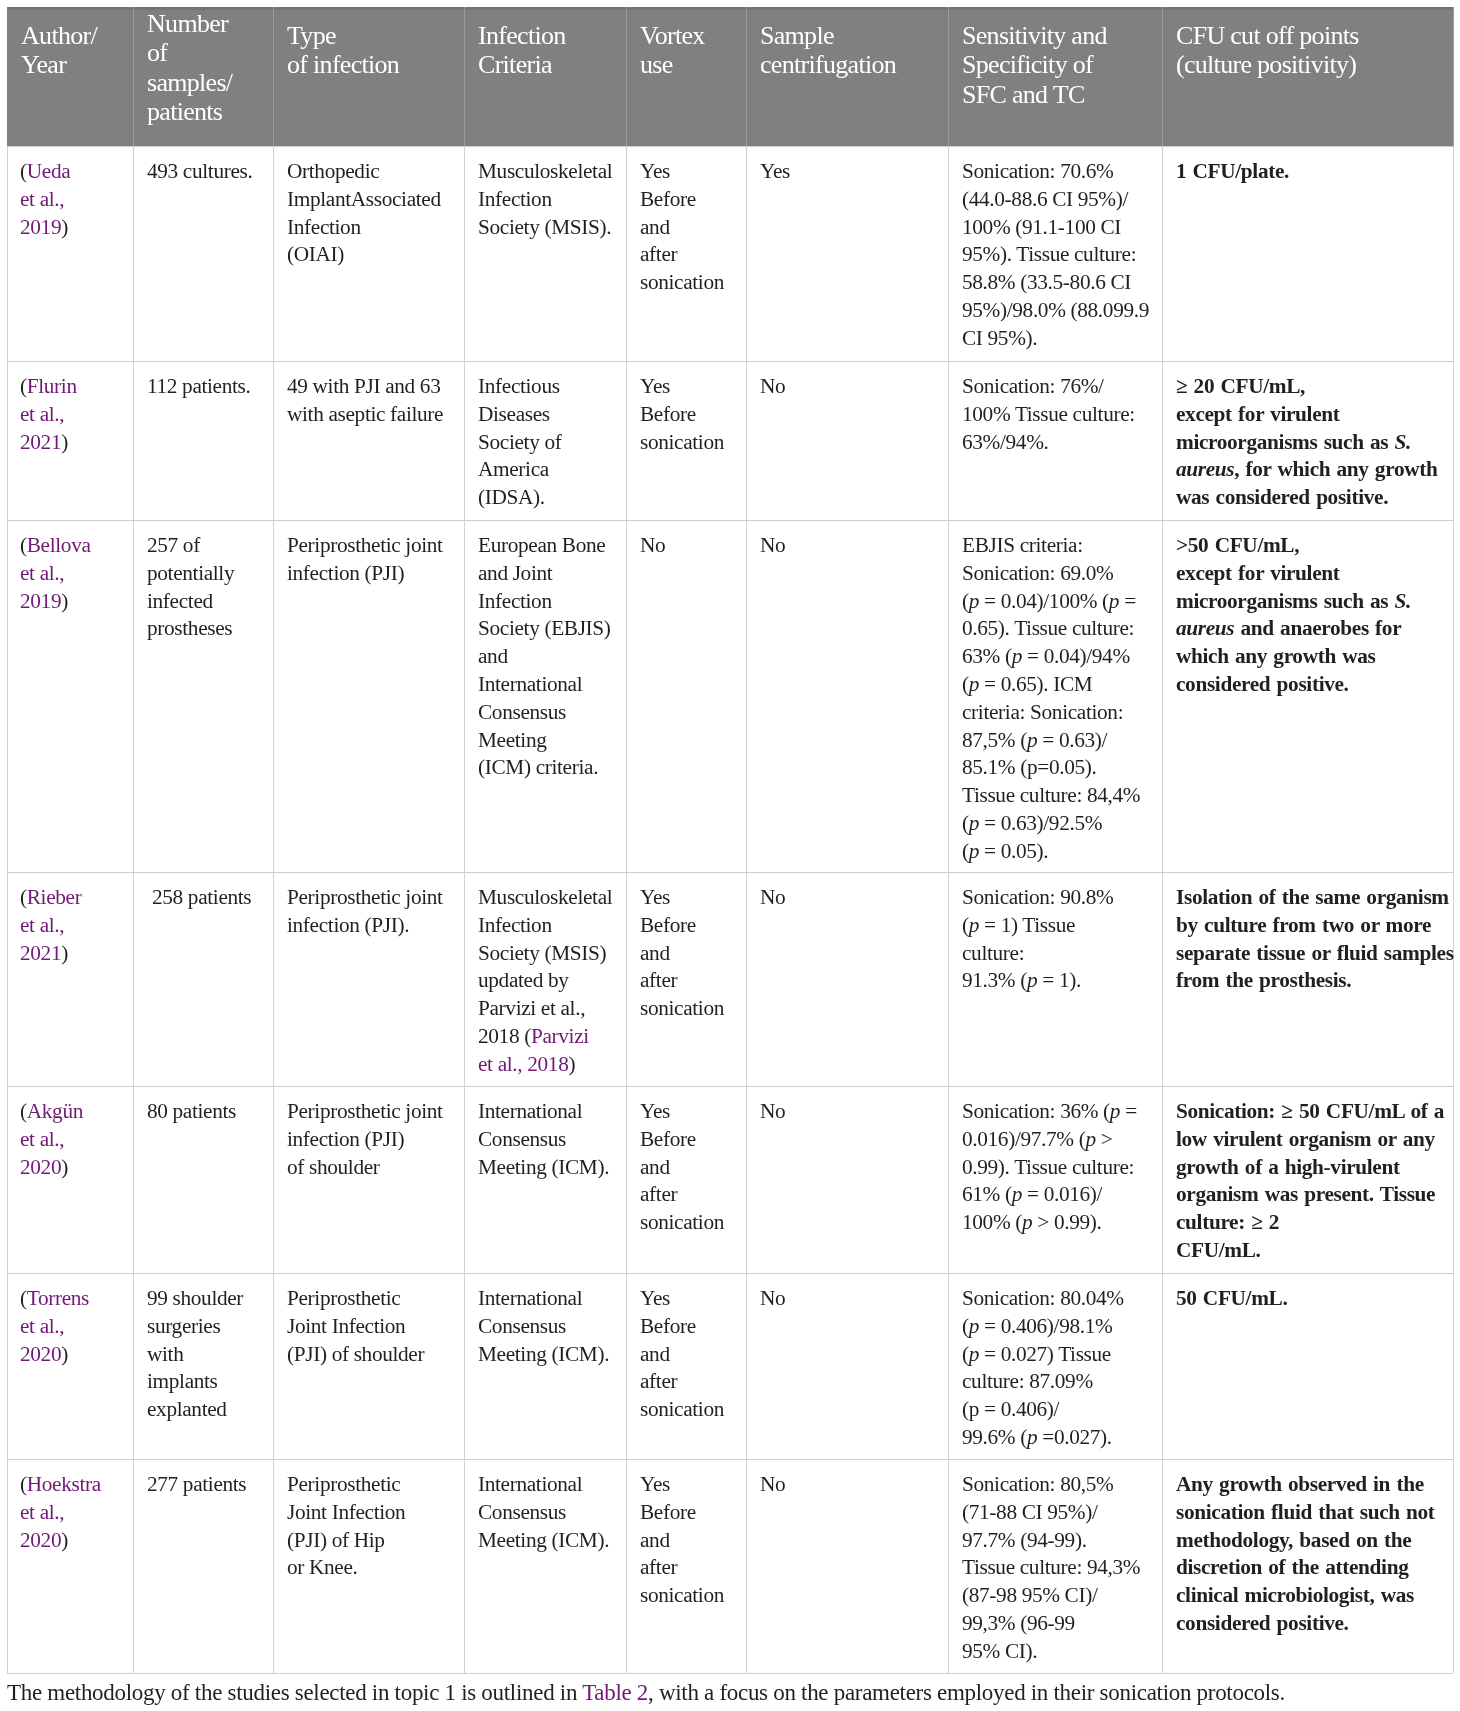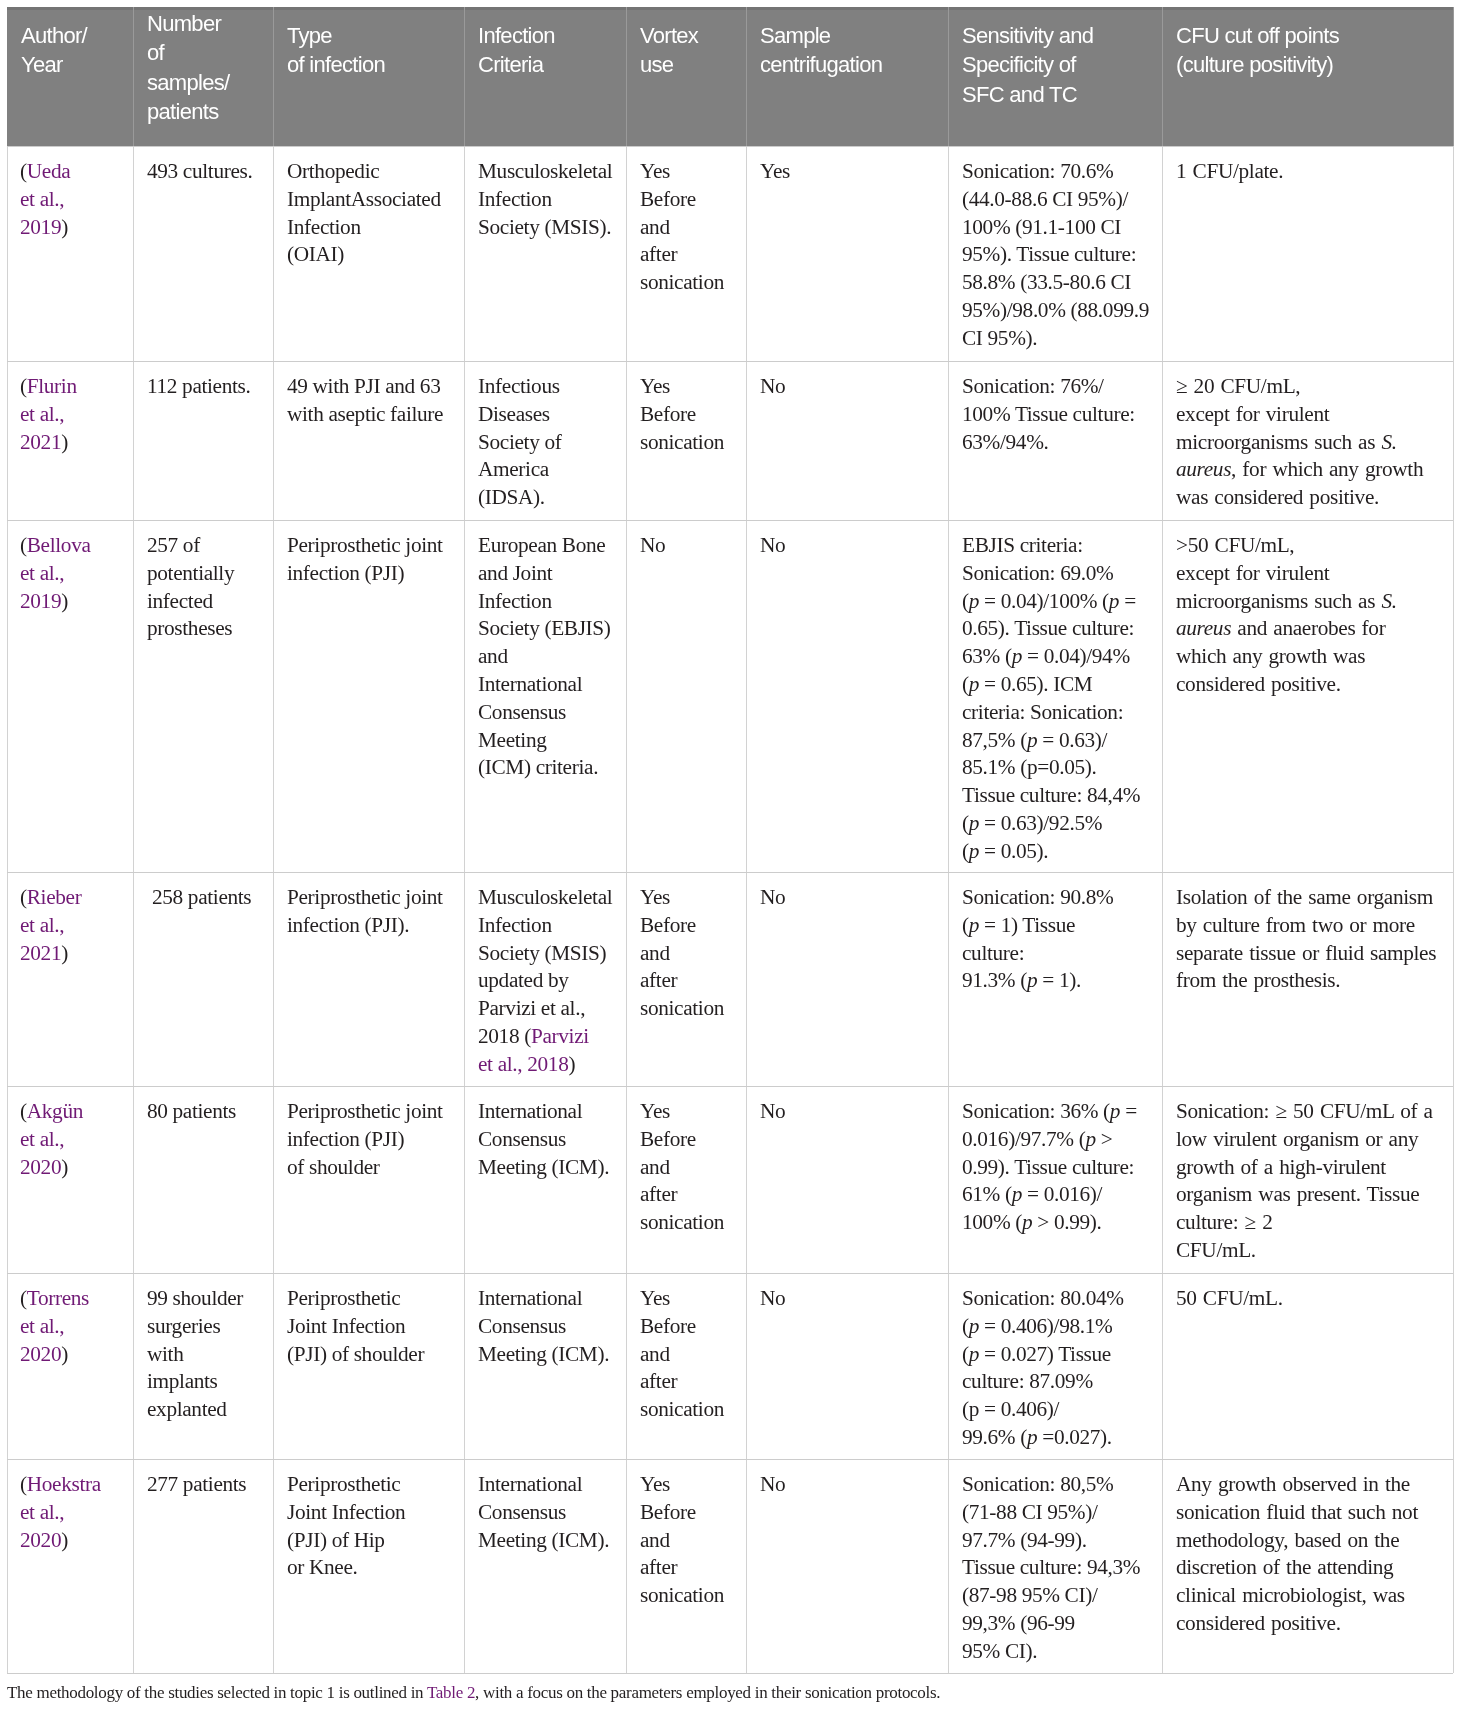--- a/index.html
+++ b/index.html
@@ -6,29 +6,29 @@
   html,body{margin:0;padding:0;background:#fff;}
   #page{ -webkit-font-smoothing:antialiased; }
   .hcell,.cell,.cap{ will-change:transform; }
   body{width:1460px;height:1711px;overflow:hidden;}
   #page{position:relative;width:1460px;height:1711px;background:#fff;}
   .hdrband{position:absolute;background:#808080;}
   .hdrtop{position:absolute;background:#747474;height:3.2px;}
   .vline{position:absolute;background:#d2d2d2;width:1px;}
   .hline{position:absolute;background:#cccccc;height:1px;}
   .hdrvline{position:absolute;background:#9a9a9a;width:1px;}
-  .hcell{position:absolute;color:#ffffff;font-family:Liberation Sans, sans-serif;
-         font-size:22px;line-height:29.3px;white-space:nowrap;letter-spacing:-0.7px;}
+  .hcell{position:absolute;color:#ffffff;font-family:Liberation Serif, serif;
+         font-size:26px;line-height:29.3px;white-space:nowrap;letter-spacing:-0.7px;}
   .cell{position:absolute;font-family:"Liberation Serif",serif;color:#231f20;
         font-size:21.3px;line-height:27.8px;white-space:nowrap;letter-spacing:-0.35px;}
   .trow{position:absolute;left:0;top:0;width:0;height:0;}
-  .cfu{word-spacing:1.3px;}
+  .cfu{word-spacing:1.3px;font-weight:bold;}
   .lnk{color:#701a75;}
   .it{font-style:italic;}
-  .cap{position:absolute;font-family:"Liberation Serif",serif;font-size:17px;
+  .cap{position:absolute;font-family:"Liberation Serif",serif;font-size:23px;
        color:#231f20;line-height:26px;white-space:nowrap;letter-spacing:-0.3px;}
 </style>
 </head>
 <body>
 
 <div id="page">
 <div class="hdrband" style="left:6.5px;top:6.5px;width:1446.0px;height:139.5px"></div>
 <div class="hdrtop" style="left:6.5px;top:6.5px;width:1446.0px"></div>
 <div class="hdrvline" style="left:133px;top:6.5px;height:139.5px"></div>
 <div class="hdrvline" style="left:273px;top:6.5px;height:139.5px"></div>

